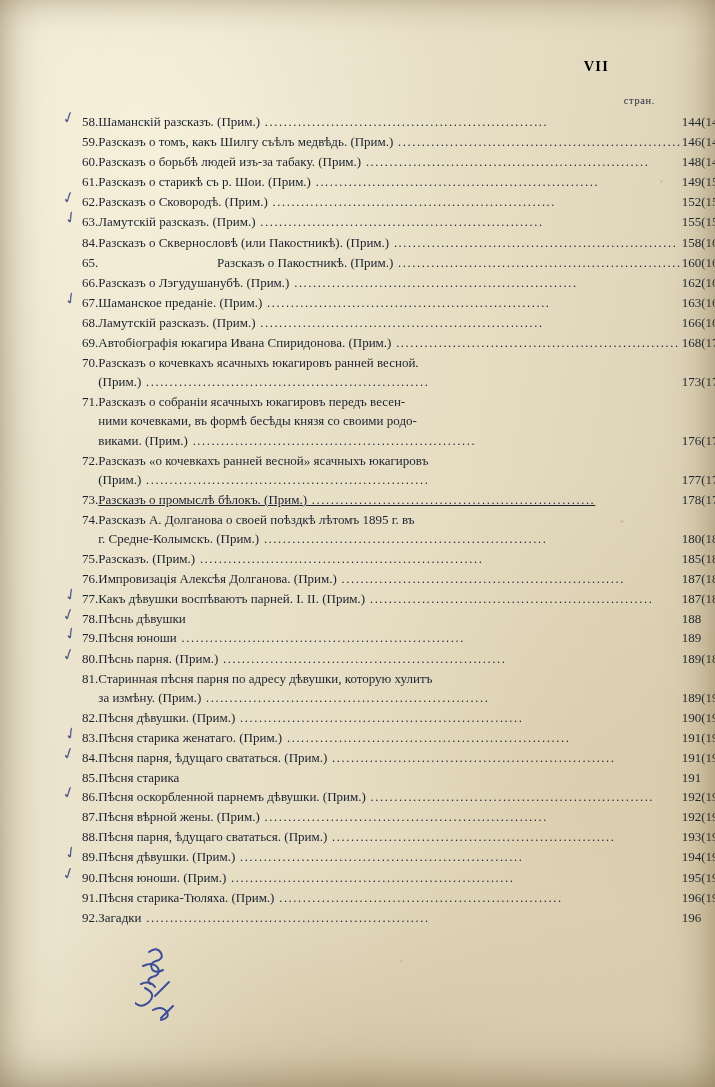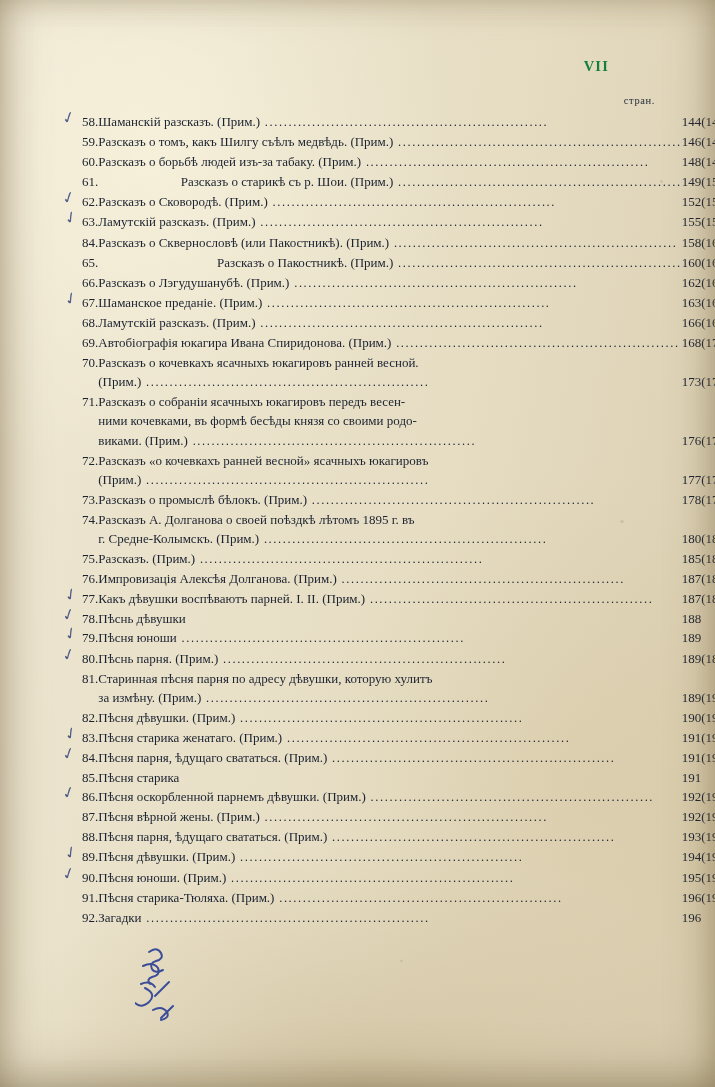--- a/index.html
+++ b/index.html
@@ -47,21 +47,21 @@
     inset: 0;
   }
 
   .folio {
     position: absolute;
     top: 58px;
     right: 106px;
     font-size: 14.5px;
     font-weight: bold;
     letter-spacing: 1.2px;
-    color: #15803d;
+    color: #000000;
   }
 
   .col-head {
     position: absolute;
     top: 95px;
     right: 60px;
     font-size: 10.5px;
     letter-spacing: 0.6px;
     color: #262d3c;
   }
@@ -154,21 +154,21 @@
           <td class="p2">(148)</td>
         </tr>
         <tr>
           <td class="num">60.</td>
           <td class="title" style="overflow: hidden; white-space: nowrap;"><span>Разсказъ о борьбѣ людей изъ-за табаку. (Прим.)</span><span class="leader"> ............................................................</span></td>
           <td class="p1">148</td>
           <td class="p2">(149)</td>
         </tr>
         <tr>
           <td class="num">61.</td>
-          <td class="title" style="overflow: hidden; white-space: nowrap; text-align: right;"><span>Разсказъ о старикѣ съ р. Шои. (Прим.)</span><span class="leader"> ............................................................</span></td>
+          <td class="title" style="overflow: hidden; white-space: nowrap;"><span>Разсказъ о старикѣ съ р. Шои. (Прим.)</span><span class="leader"> ............................................................</span></td>
           <td class="p1">149</td>
           <td class="p2">(151)</td>
         </tr>
         <tr>
           <td class="num">62.</td>
           <td class="title" style="overflow: hidden; white-space: nowrap; margin-left: 33px;"><span>Разсказъ о Сковородѣ. (Прим.)</span><span class="leader"> ............................................................</span></td>
           <td class="p1">152</td>
           <td class="p2">(155)</td>
         </tr>
         <tr>
@@ -250,21 +250,21 @@
           <td class="p2"></td>
         </tr>
         <tr class="row-cont">
           <td class="num"></td>
           <td class="title" style="overflow: hidden; white-space: nowrap;"><span>(Прим.)</span><span class="leader"> ............................................................</span></td>
           <td class="p1">177</td>
           <td class="p2">(178)</td>
         </tr>
         <tr>
           <td class="num">73.</td>
-          <td class="title" style="overflow: hidden; white-space: nowrap;"><span>Разсказъ о промыслѣ бѣлокъ. (Прим.)</span><span class="leader"> ............................................................</span></td>
+          <td class="title" style="overflow: hidden; white-space: nowrap; text-decoration: underline;"><span>Разсказъ о промыслѣ бѣлокъ. (Прим.)</span><span class="leader"> ............................................................</span></td>
           <td class="p1">178</td>
           <td class="p2">(179)</td>
         </tr>
         <tr>
           <td class="num">74.</td>
           <td class="title"><span>Разсказъ А. Долганова о своей поѣздкѣ лѣтомъ 1895 г. въ</span></td>
           <td class="p1"></td>
           <td class="p2"></td>
         </tr>
         <tr class="row-cont">

